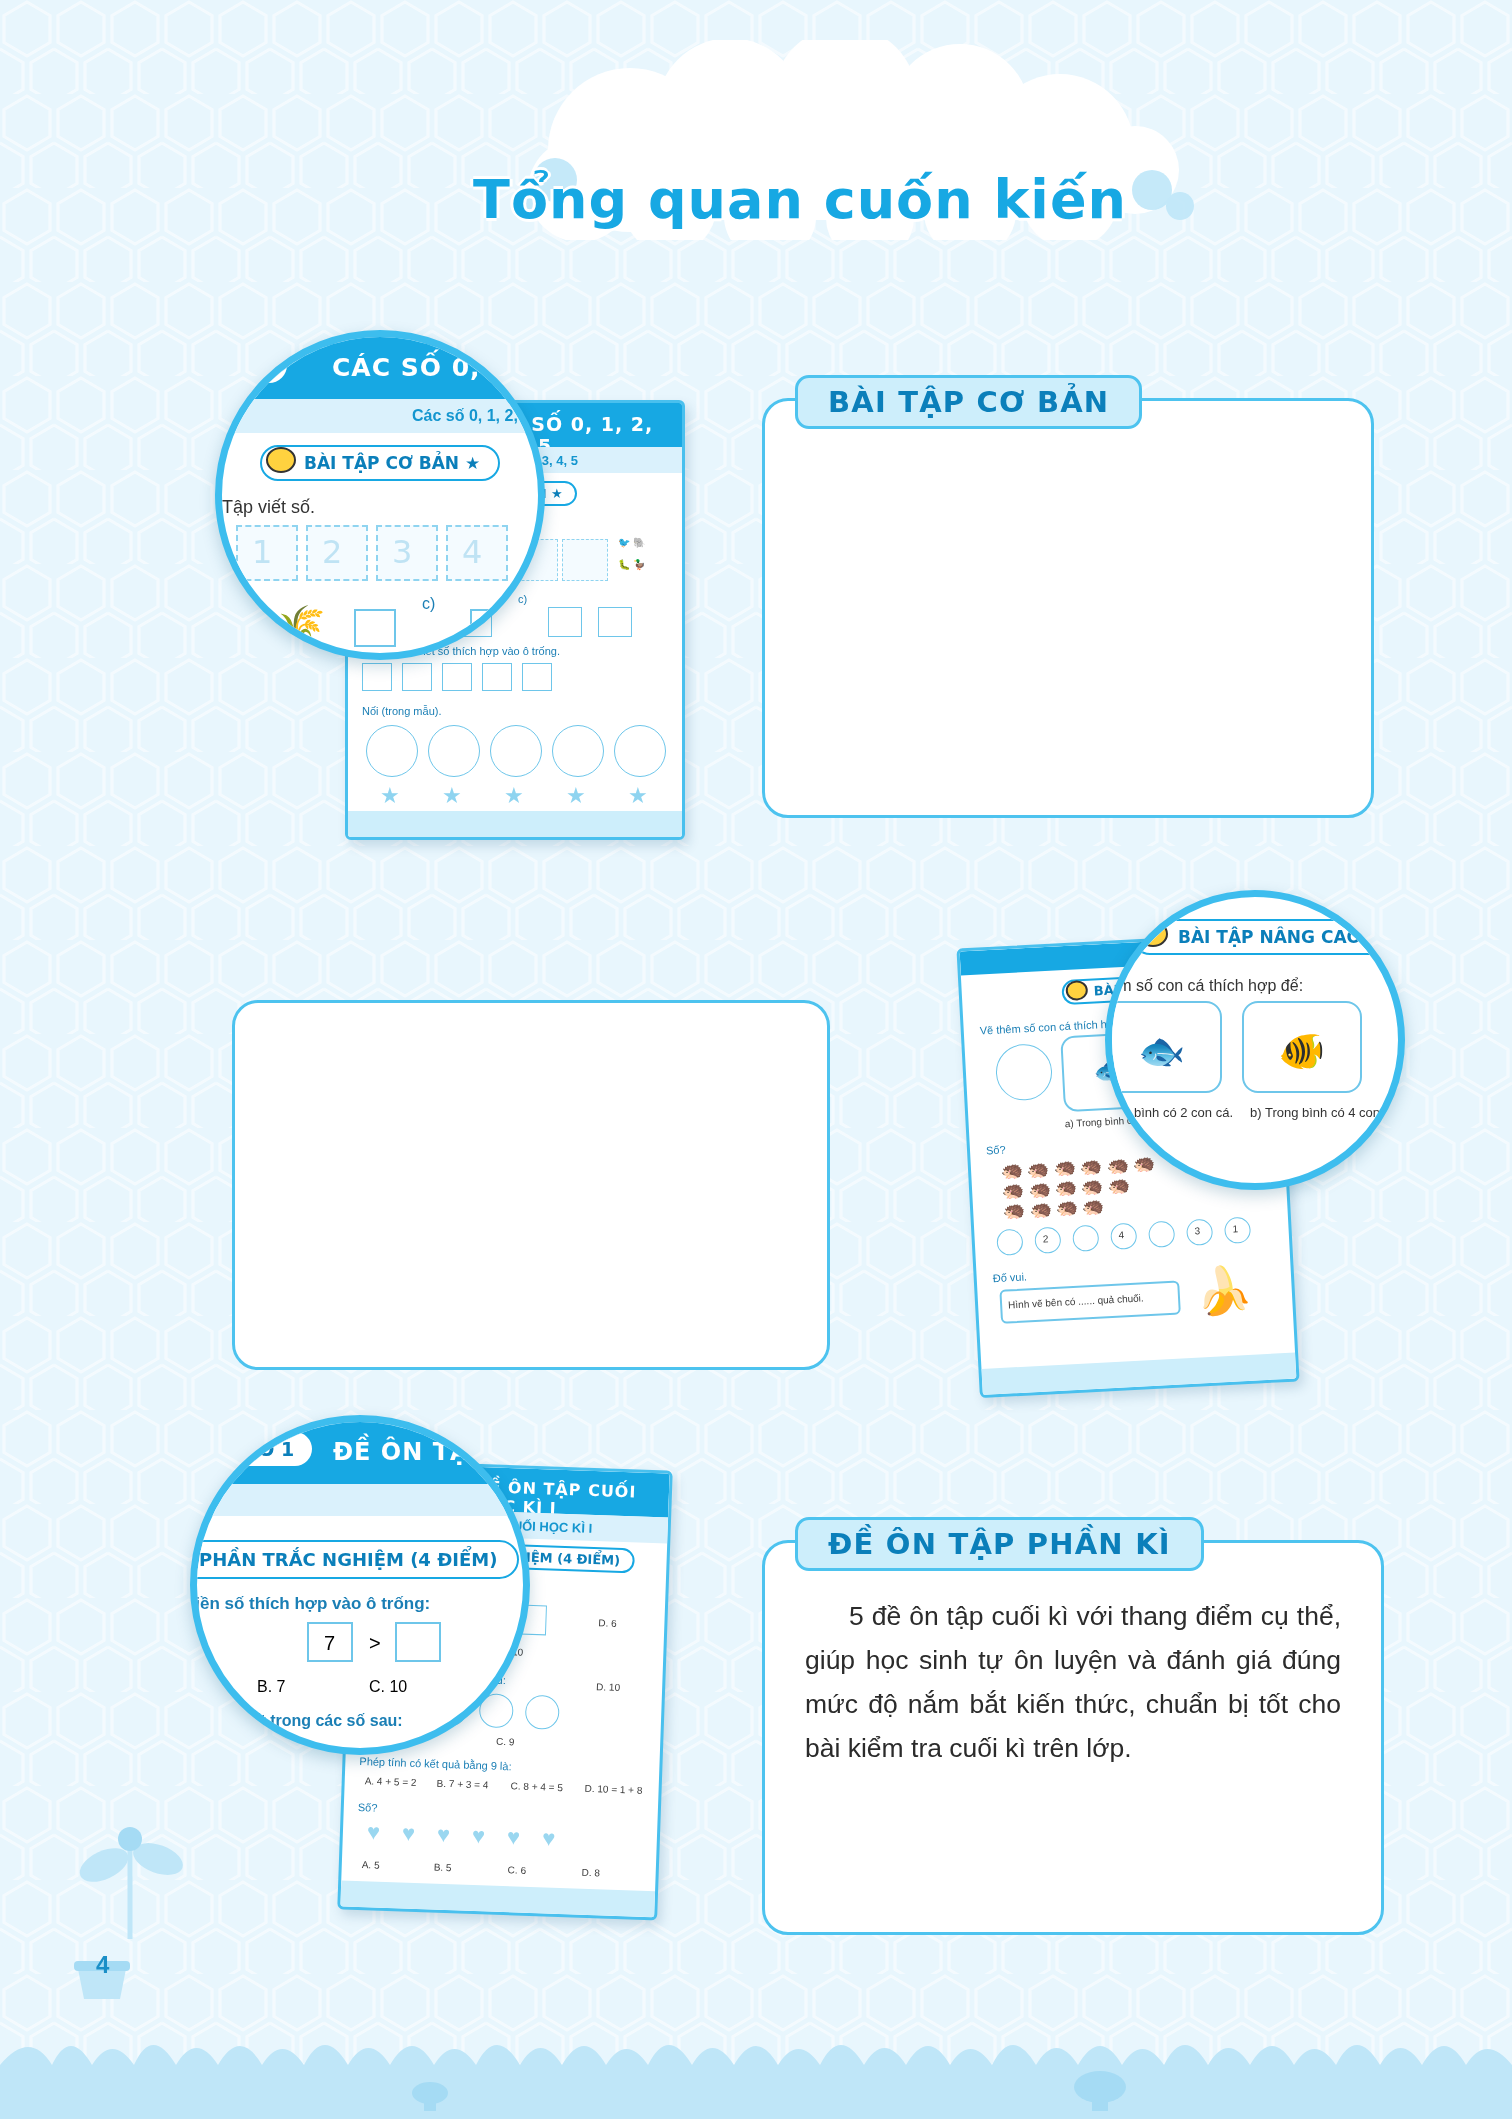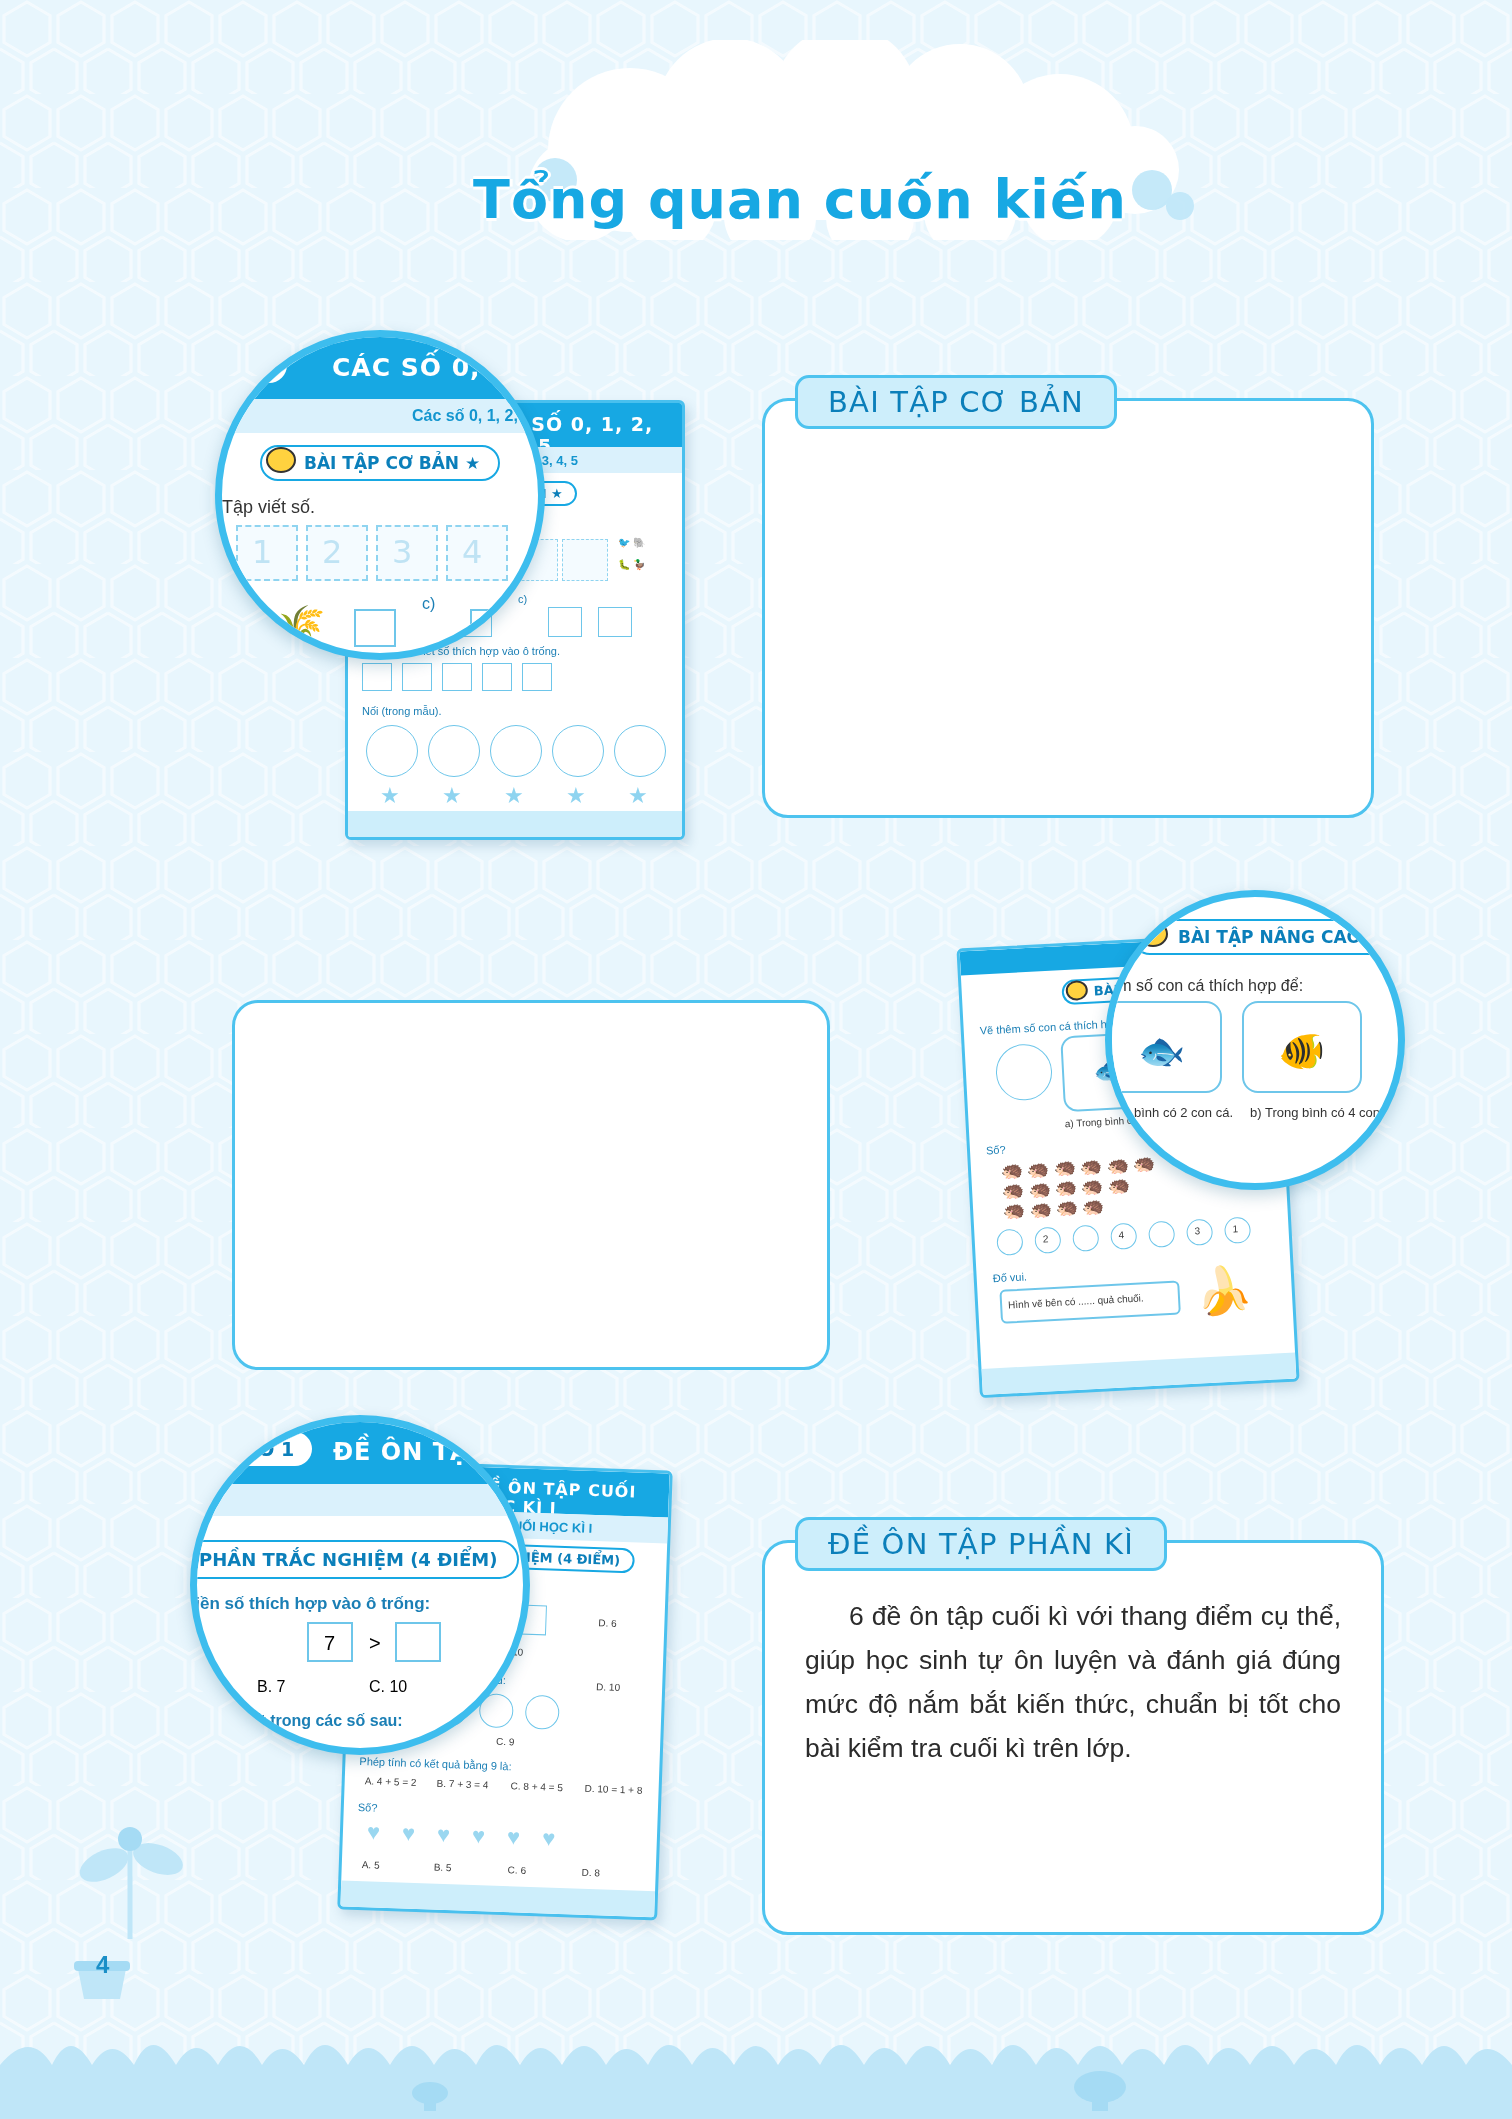--- a/index.html
+++ b/index.html
@@ -46,21 +46,21 @@
   .tb-title {
     position:absolute;
     left:30px; top:-26px;
     height:54px;
     padding:0 30px;
     display:flex; align-items:center; justify-content:center;
     background:#cdeefb;
     border:3px solid #4dc3ef;
     border-radius:14px;
     color:#0b7fba;
-    font-weight:normal;
+    font-weight:bold;
     font-size:29px;
     letter-spacing:1.2px;
     font-family:"DejaVu Sans", sans-serif;
     white-space:nowrap;
   }
   .tb-body {
     padding:52px 40px 26px 40px;
     font-size:26.5px;
     line-height:1.66;
     color:#2b2b2b;
@@ -403,21 +403,21 @@
 
       <div style="position:absolute; left:60px; top:256px; font-size:16px;">B. 7</div>
       <div style="position:absolute; left:172px; top:256px; font-size:16px;">C. 10</div>
 
       <div style="position:absolute; left:-20px; top:290px; font-size:16px; color:#1b7fb5; font-weight:bold; white-space:nowrap;">Số lớn nhất trong các số sau:</div>
     </div>
   </div>
 
   <div class="textbox" id="box-exam">
     <div class="tb-title">ĐỀ ÔN TẬP PHẦN KÌ</div>
-    <div class="tb-body">6 đề ôn tập cuối kì với thang điểm cụ thể, giúp học sinh tự ôn luyện và đánh giá đúng mức độ nắm bắt kiến thức, chuẩn bị tốt cho bài kiểm tra cuối kì trên lớp.</div>
+    <div class="tb-body">5 đề ôn tập cuối kì với thang điểm cụ thể, giúp học sinh tự ôn luyện và đánh giá đúng mức độ nắm bắt kiến thức, chuẩn bị tốt cho bài kiểm tra cuối kì trên lớp.</div>
   </div>
 
   <svg class="grass" viewBox="0 0 1512 150" preserveAspectRatio="none">
     <g fill="#bfe6f8">
       <path d="M0 150 L0 96 Q30 60 52 96 Q70 58 92 96 Q112 64 134 96 Q152 56 176 96 Q196 62 218 96 Q240 58 262 96 Q282 64 304 96 Q324 56 348 96 Q368 62 390 96 Q412 58 434 96 Q454 64 476 96 Q496 56 520 96 Q540 62 562 96 Q584 58 606 96 Q626 64 648 96 Q668 56 692 96 Q712 62 734 96 Q756 58 778 96 Q798 64 820 96 Q840 56 864 96 Q884 62 906 96 Q928 58 950 96 Q970 64 992 96 Q1012 56 1036 96 Q1056 62 1078 96 Q1100 58 1122 96 Q1142 64 1164 96 Q1184 56 1208 96 Q1228 62 1250 96 Q1272 58 1294 96 Q1314 64 1336 96 Q1356 56 1380 96 Q1400 62 1422 96 Q1444 58 1466 96 Q1486 64 1512 96 L1512 150 Z"></path>
     </g>
     <g fill="#a5dbf4">
       <ellipse cx="1100" cy="118" rx="26" ry="16"></ellipse>
       <rect x="1092" y="118" width="16" height="24"></rect>
       <ellipse cx="430" cy="124" rx="18" ry="11"></ellipse>

